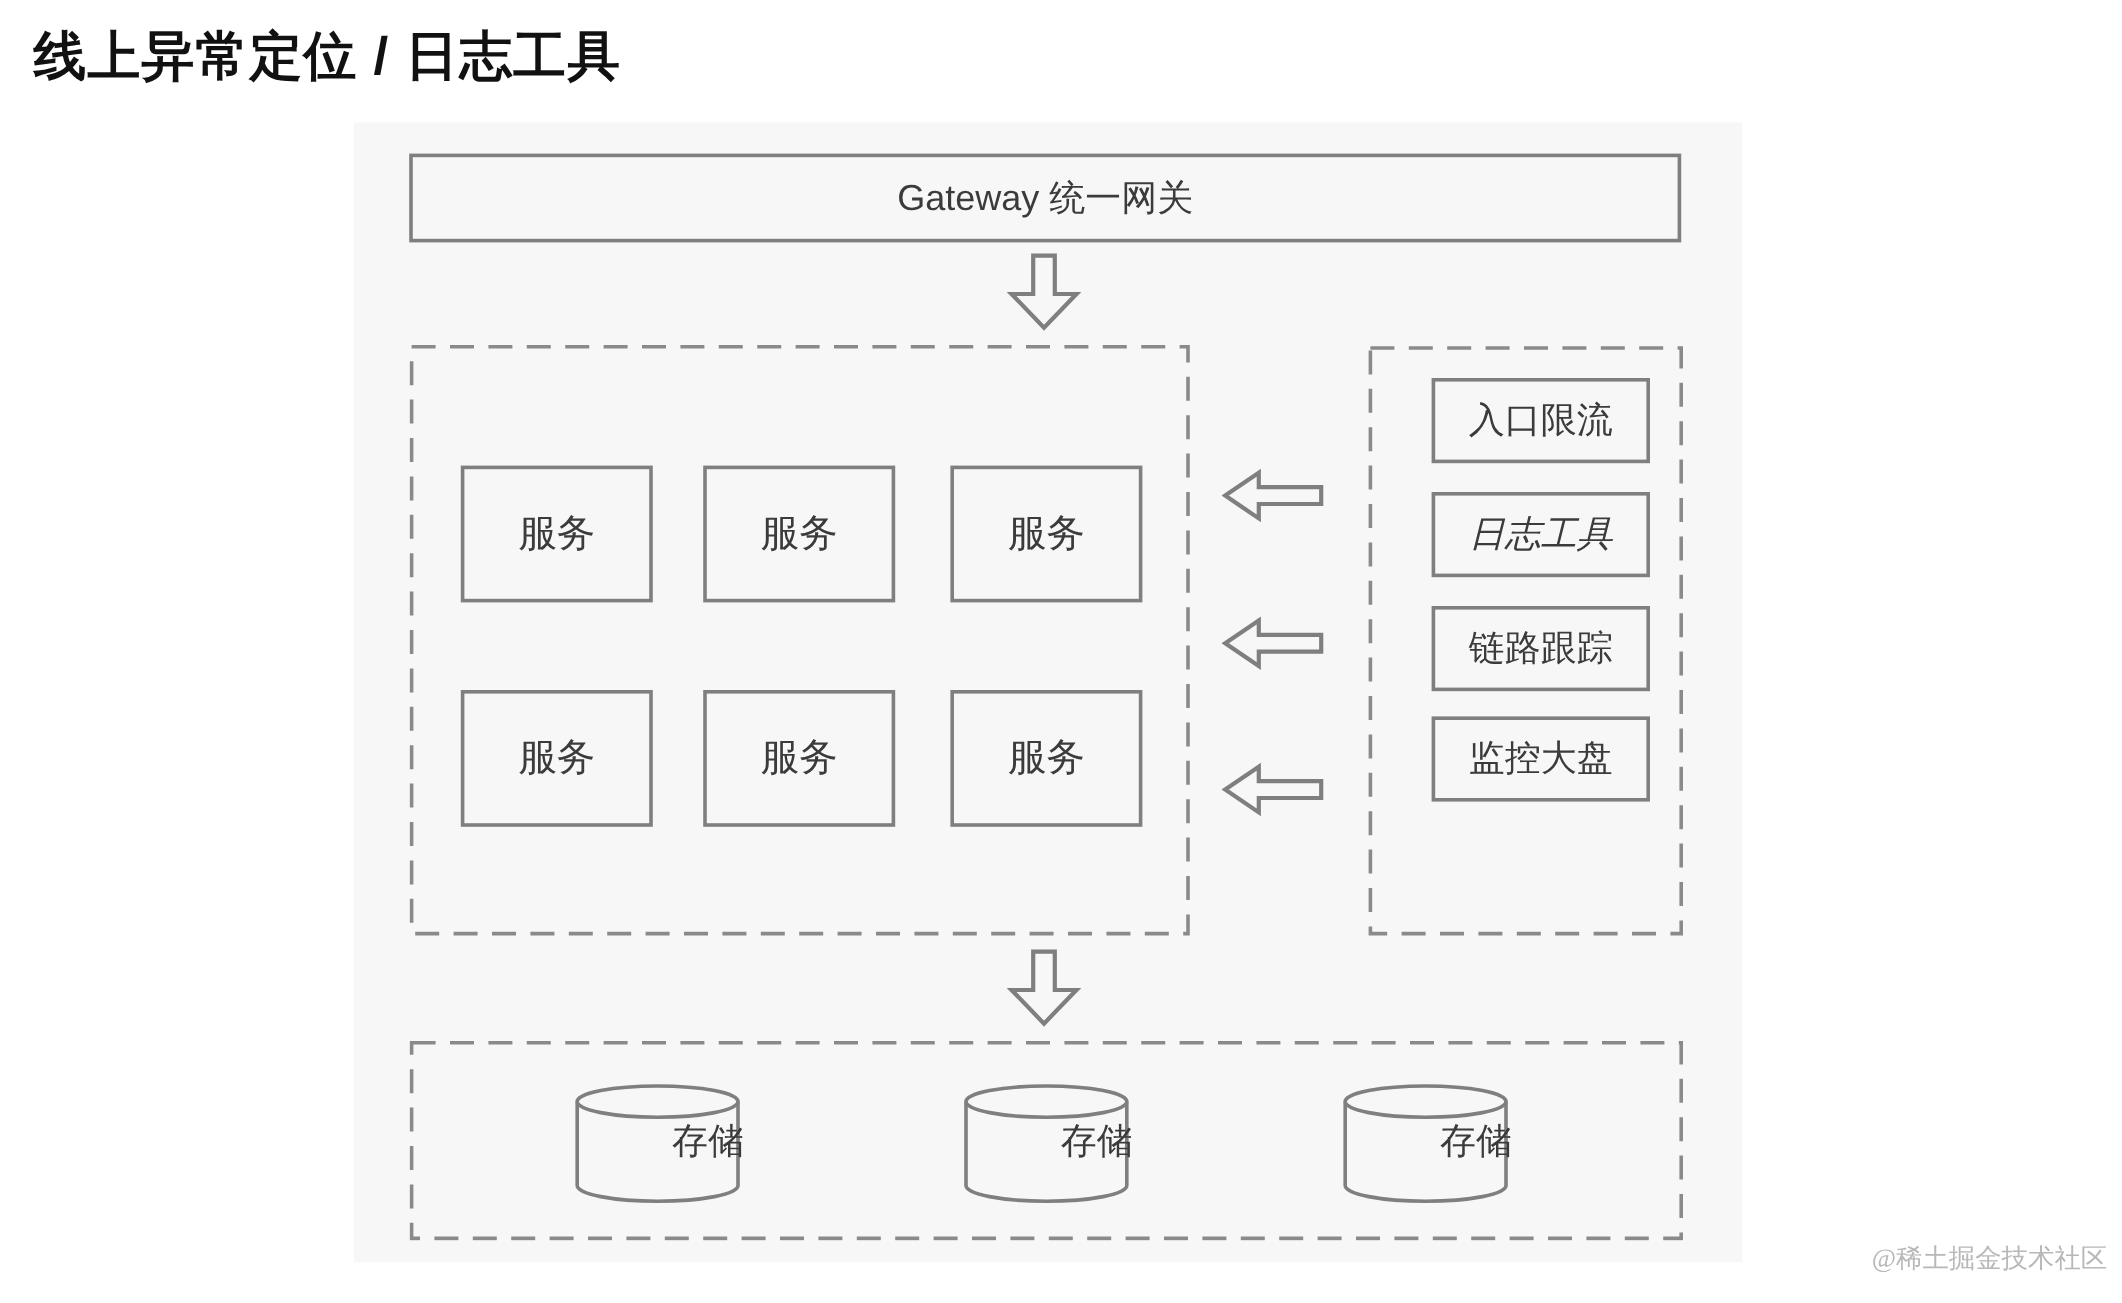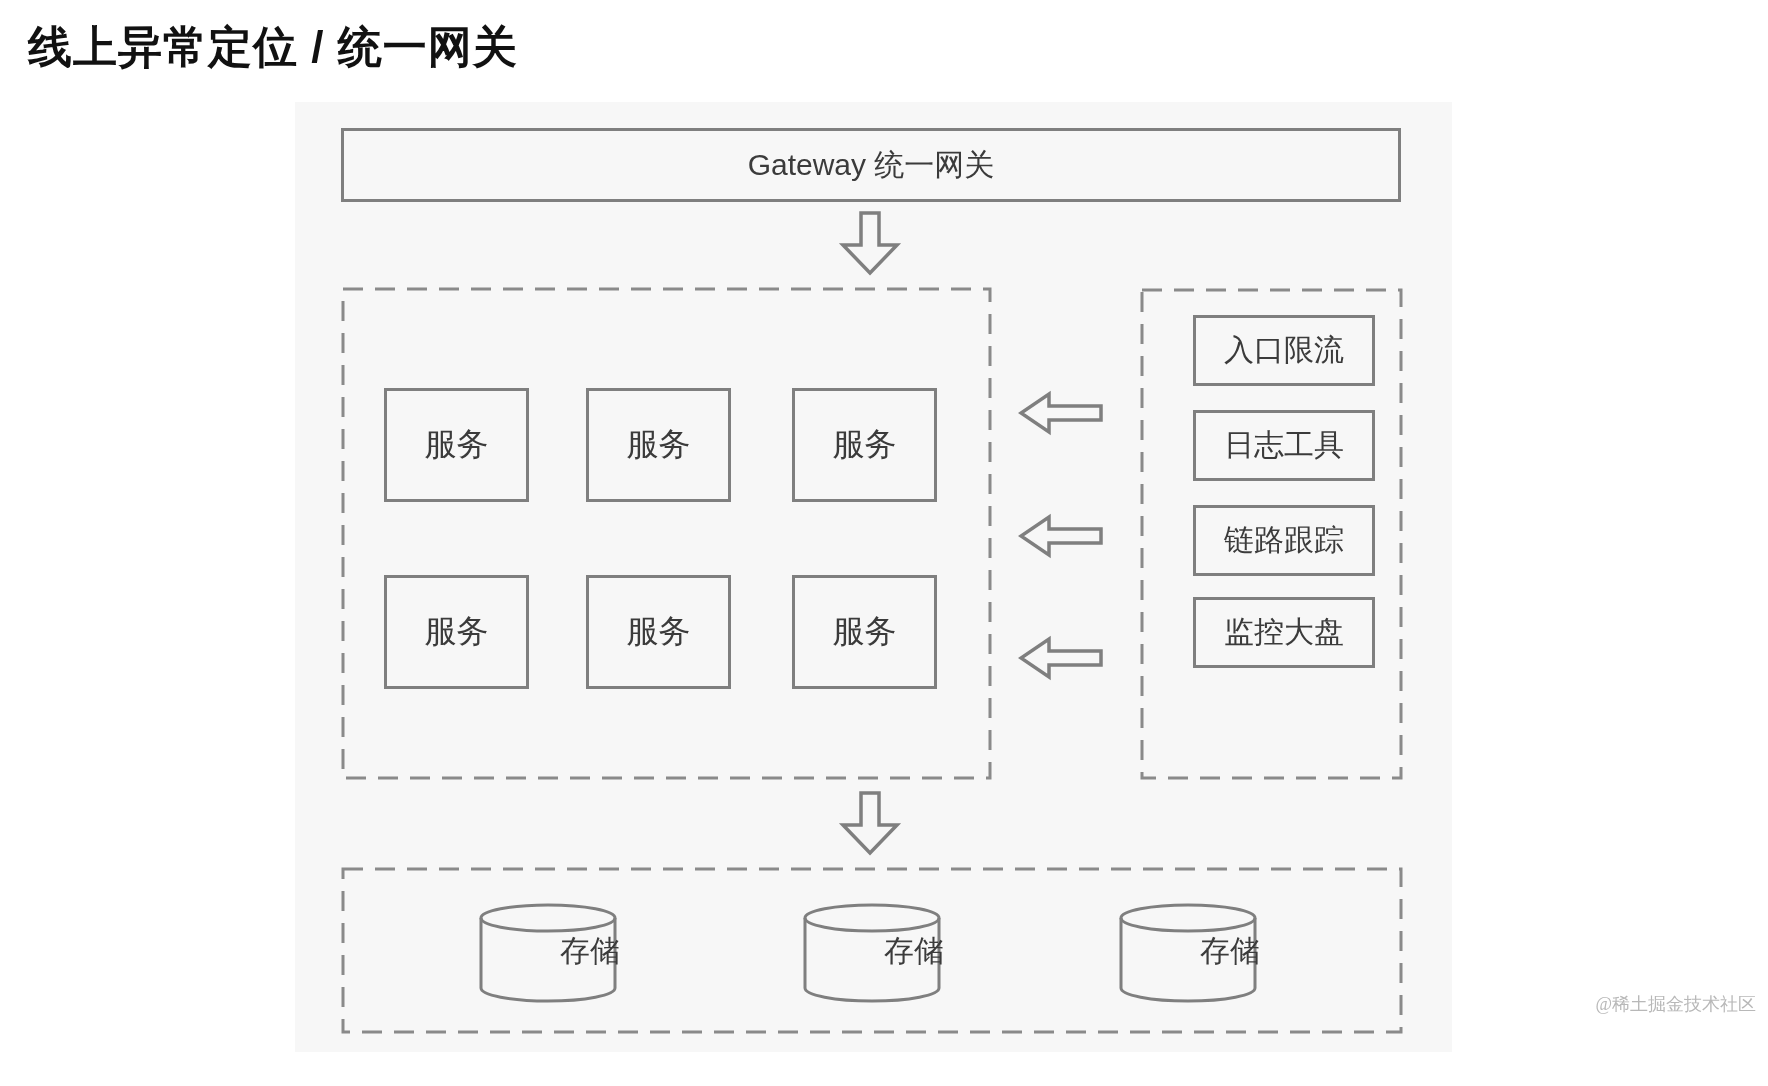--- a/index.html
+++ b/index.html
@@ -52,21 +52,21 @@
     box-sizing: border-box;
   }
   .dash-svg {
     position: absolute;
     left: 0;
     top: 0;
     display: block;
   }
   .service-box {
     position: absolute;
-    width: 145px;
+    width: 160px;
     height: 114px;
     border: 3px solid #7f7f7f;
     box-sizing: border-box;
     display: flex;
     align-items: center;
     justify-content: center;
     font-size: 32px;
     color: #3b3b3b;
   }
   .tool-box {
@@ -96,33 +96,33 @@
     left: 0;
     top: 30px;
     width: 100%;
     text-align: right;
     font-size: 30px;
     color: #3b3b3b;
   }
   .watermark {
     position: absolute;
     right: 12px;
-    top: 992px;
-    font-size: 18px;
+    top: 1034px;
+    font-size: 22px;
     color: #b8b8b8;
     font-family: "Liberation Serif", "DejaVu Serif", serif;
     white-space: nowrap;
   }
 </style>
 </head>
 <body>
 
 <div class="canvas">
 
-  <div class="page-title">线上异常定位 / 统一网关</div>
+  <div class="page-title">线上异常定位 / 日志工具</div>
 
   <div class="panel"></div>
 
   <div class="gateway-box">
     <span>Gateway 统一网关</span>
   </div>
 
   <div class="arrow" style="left:838px; top:210px;">
     <svg width="64" height="66" viewBox="0 0 64 66">
       <path d="M23 3 H41 V35 H59 L32 63 L5 35 H23 Z" fill="none" stroke="#7f7f7f" stroke-width="3.5"></path>
@@ -169,21 +169,21 @@
     </svg>
   </div>
 
   <div class="cluster" style="left:1140px; top:288px; width:263px; height:492px;">
     <svg class="dash-svg" width="263" height="492">
       <rect x="2" y="2" width="259" height="488" fill="none" stroke="#8a8a8a" stroke-width="3" stroke-dasharray="20 12"></rect>
     </svg>
     <div class="tool-box" style="top:27px;">
         <span>入口限流</span>
       </div>
-    <div class="tool-box" style="top:122px;">
+    <div class="tool-box" style="top:122px;font-style:italic;">
         <span>日志工具</span>
       </div>
     <div class="tool-box" style="top:309px;">
         <span>监控大盘</span>
       </div>
     <div class="tool-box" style="top:217px;">
         <span>链路跟踪</span>
       </div>
   </div>
 

